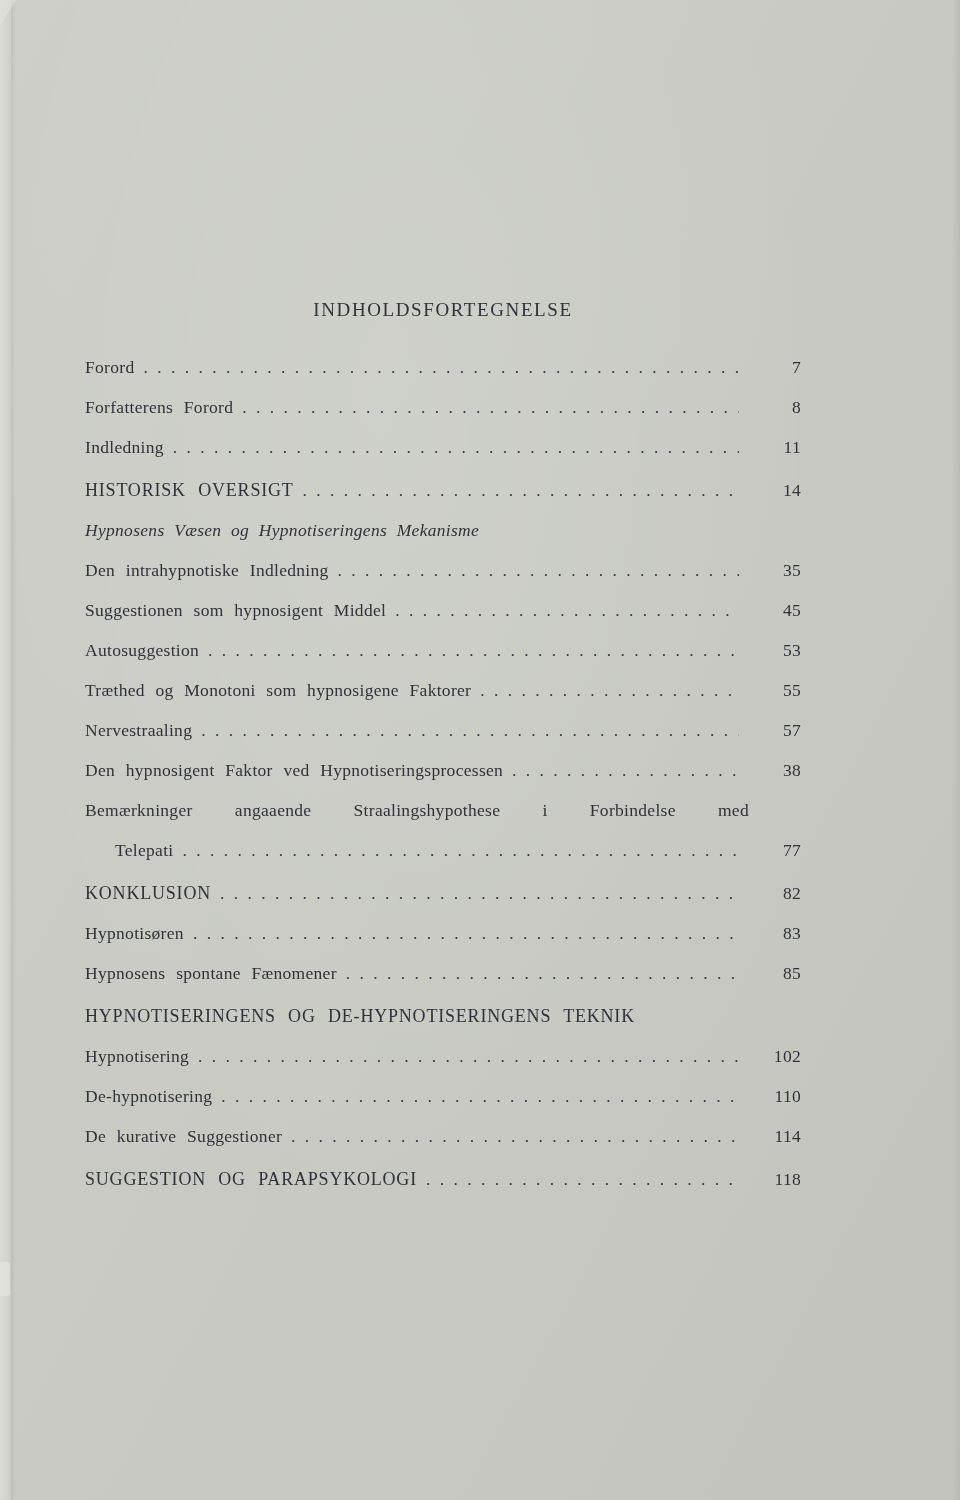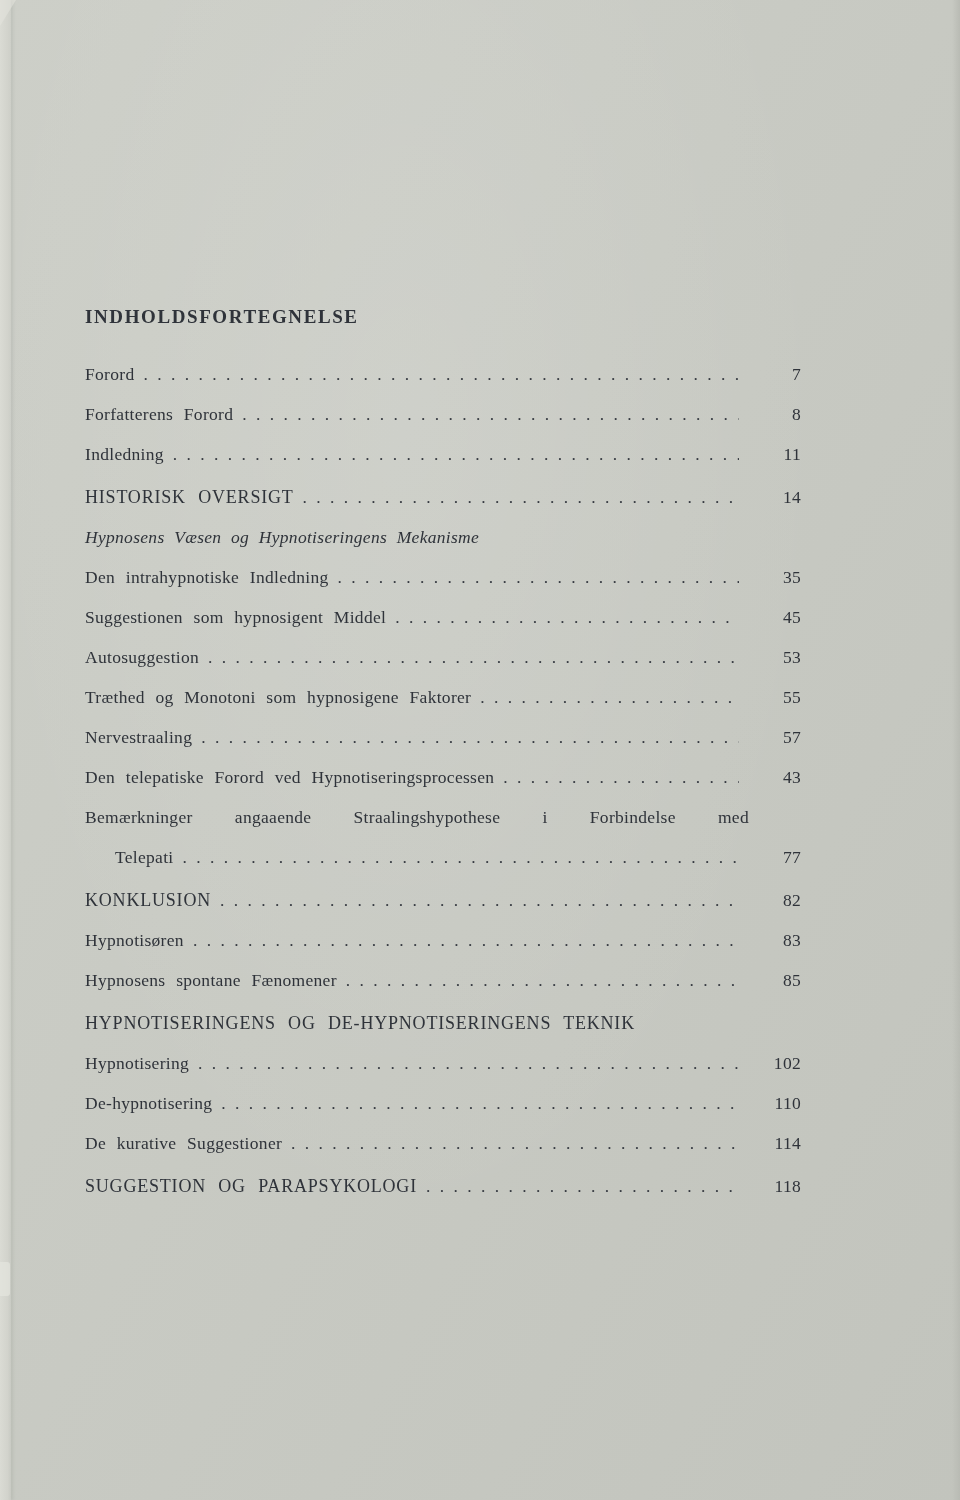--- a/index.html
+++ b/index.html
@@ -48,23 +48,24 @@
   }
   .page-content {
     position: absolute;
     left: 85px;
     top: 0;
     width: 716px;
     padding-top: 294px;
   }
   .page-title {
     font-size: 19px;
-    font-weight: bold;
+    font-weight: normal;
     letter-spacing: 1.6px;
-    margin: 12px 0 32px 0;
+    text-align: center;
+    margin: 5px 0 32px 0;
     word-spacing: 2px;
   }
   .toc-group {
     margin-top: 15px;
   }
   .toc-group:first-child {
     margin-top: 0;
   }
   .toc-row {
     display: flex;
@@ -176,23 +177,23 @@
     <span class="toc-label">Træthed og Monotoni som hypnosigene Faktorer</span>
     <span class="toc-leader"></span>
     <span class="toc-page">55</span>
   </div>
         <div class="toc-row">
     <span class="toc-label">Nervestraaling</span>
     <span class="toc-leader"></span>
     <span class="toc-page">57</span>
   </div>
         <div class="toc-row">
-    <span class="toc-label">Den telepatiske Forord ved Hypnotiseringsprocessen</span>
-    <span class="toc-leader"></span>
-    <span class="toc-page">43</span>
+    <span class="toc-label">Den hypnosigent Faktor ved Hypnotiseringsprocessen</span>
+    <span class="toc-leader"></span>
+    <span class="toc-page">38</span>
   </div>
         <div class="toc-row justify">
     <span class="toc-label">Bemærkninger angaaende Straalingshypothese i Forbindelse med</span>
 
     <span class="toc-page"></span>
   </div>
         <div class="toc-row indent">
     <span class="toc-label">Telepati</span>
     <span class="toc-leader"></span>
     <span class="toc-page">77</span>

